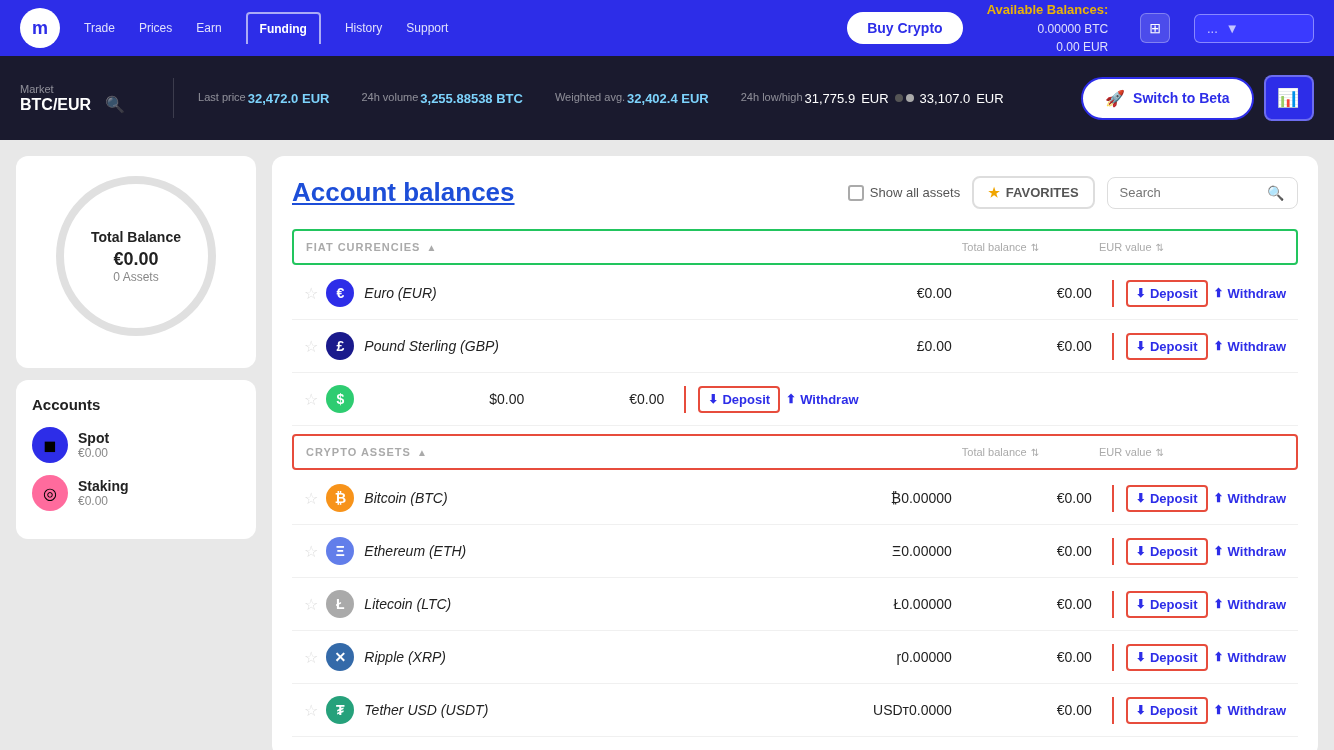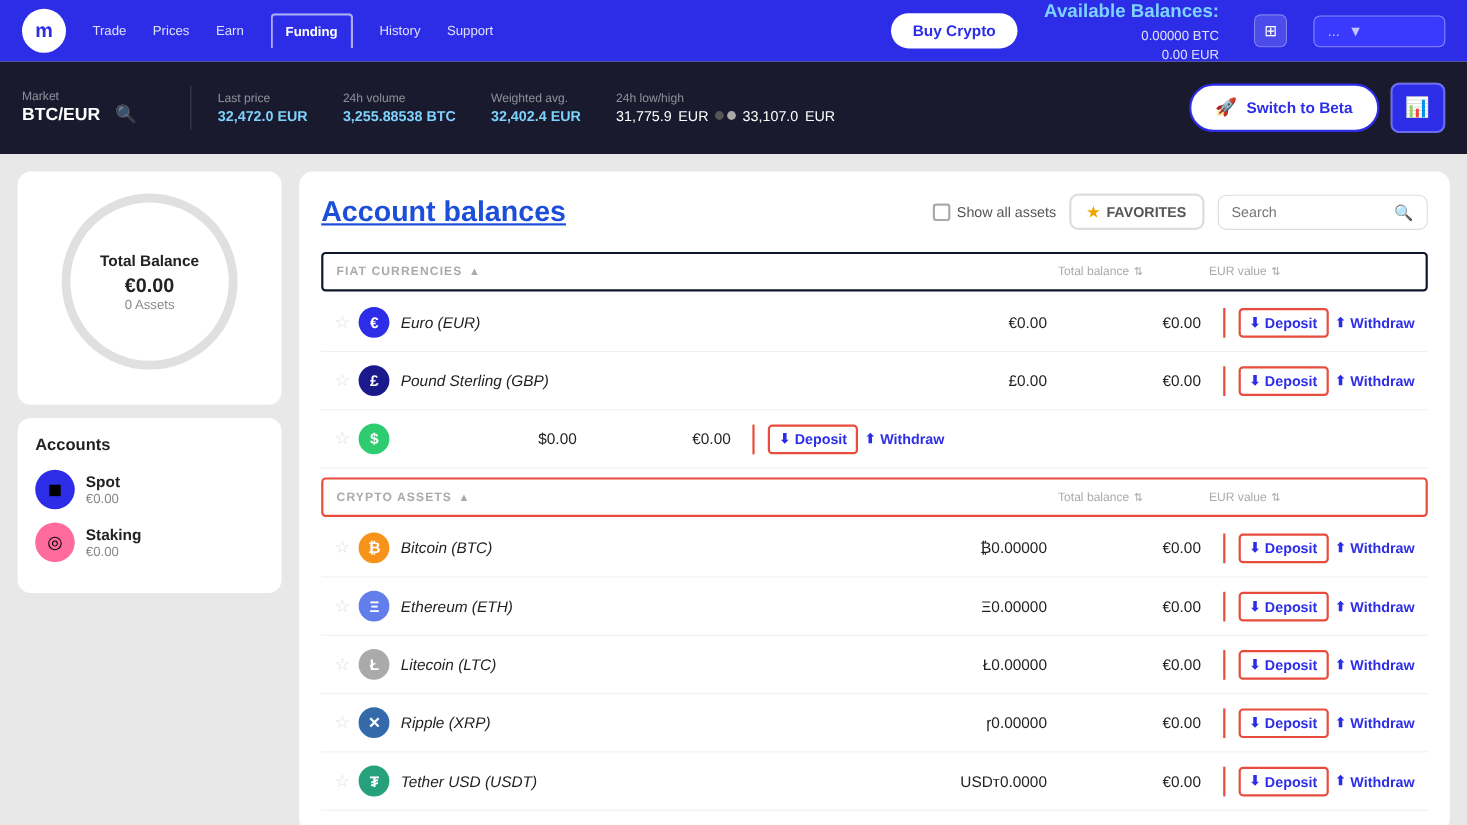--- a/index.html
+++ b/index.html
@@ -6,32 +6,32 @@
     body { font-family: -apple-system, BlinkMacSystemFont, 'Segoe UI', Arial, sans-serif; background: #f0f0f0; font-size: 14px; }
 
     
     .top-nav { background: #2d2de8; display: flex; align-items: center; padding: 0 20px; height: 56px; gap: 24px; }
     .logo { width: 40px; height: 40px; background: white; border-radius: 50%; display: flex; align-items: center; justify-content: center; font-weight: bold; color: #2d2de8; font-size: 18px; }
     .nav-link { color: rgba(255,255,255,0.85); text-decoration: none; font-size: 12px; cursor: pointer; padding: 4px 0; text-align: center; }
     .nav-link.funding { color: white; font-weight: 600; border: 2px solid rgba(255,255,255,0.6); border-bottom: none; padding: 8px 12px; border-radius: 4px 4px 0 0; }
     .nav-spacer { flex: 1; }
     .buy-crypto-btn { background: white; color: #2d2de8; border: none; border-radius: 20px; padding: 8px 20px; font-size: 14px; font-weight: 600; cursor: pointer; }
     .available-balances { text-align: right; color: rgba(255,255,255,0.85); font-size: 12px; line-height: 1.5; }
-    .available-balances strong { color: #7dd3fc; font-size: 17px; }
+    .available-balances strong { color: #eab308; font-size: 13px; }
     .grid-icon { background: rgba(255,255,255,0.15); border: 1px solid rgba(255,255,255,0.3); border-radius: 6px; padding: 6px 8px; color: white; cursor: pointer; margin-left: 8px; }
     .account-dropdown { background: #3a3aff; border: 1px solid rgba(255,255,255,0.4); border-radius: 6px; padding: 6px 12px; color: rgba(255,255,255,0.7); font-size: 13px; cursor: pointer; min-width: 120px; display: flex; align-items: center; gap: 8px; }
 
     
     .market-bar { background: #1a1a2e; color: white; display: flex; align-items: center; padding: 0 20px; height: 84px; gap: 0; }
     .market-section { padding-right: 24px; }
     .market-label { font-size: 11px; color: rgba(255,255,255,0.5); }
     .market-pair { font-size: 16px; font-weight: 700; color: white; }
     .search-icon-market { color: rgba(255,255,255,0.5); cursor: pointer; margin-left: 8px; font-size: 16px; }
     .divider { width: 1px; background: rgba(255,255,255,0.15); height: 40px; margin: 0 24px; }
-    .stat-block { display: flex; flex-direction: column; gap: 2px; padding-right: 32px; }
+    .stat-block { display: flex; flex-direction: row; gap: 2px; padding-right: 32px; }
     .stat-label { font-size: 11px; color: rgba(255,255,255,0.5); }
     .stat-value { font-size: 13px; font-weight: 600; color: #7dd3fc; }
     .price-range { display: flex; align-items: center; gap: 6px; font-size: 13px; }
     .range-dots { display: flex; align-items: center; gap: 3px; }
     .dot-dark { width: 8px; height: 8px; border-radius: 50%; background: #555; }
     .dot-light { width: 8px; height: 8px; border-radius: 50%; background: #aaa; }
     .switch-beta-btn { background: white; border: 2px solid #2d2de8; border-radius: 24px; padding: 10px 22px; font-size: 14px; font-weight: 600; color: #2d2de8; cursor: pointer; display: flex; align-items: center; gap: 8px; margin-left: auto; }
     .chart-icon-btn { background: #2d2de8; border: 2px solid rgba(255,255,255,0.3); border-radius: 8px; padding: 10px 12px; color: white; cursor: pointer; margin-left: 10px; font-size: 18px; }
 
     
@@ -59,21 +59,21 @@
     .page-title { font-size: 26px; font-weight: 700; color: #1d4ed8; flex: 1; text-decoration: underline; }
     .show-all-assets { display: flex; align-items: center; gap: 6px; font-size: 13px; color: #555; cursor: pointer; }
     .show-all-checkbox { width: 16px; height: 16px; border: 2px solid #aaa; border-radius: 3px; }
     .favorites-btn { display: flex; align-items: center; gap: 6px; border: 2px solid #ddd; border-radius: 8px; padding: 7px 14px; font-size: 13px; font-weight: 600; color: #555; cursor: pointer; background: white; }
     .favorites-star { color: #f0a500; }
     .search-box { display: flex; align-items: center; border: 1px solid #ddd; border-radius: 8px; padding: 7px 12px; gap: 8px; min-width: 190px; }
     .search-box input { border: none; outline: none; font-size: 13px; color: #555; width: 140px; background: transparent; }
     .search-icon { color: #888; }
 
     
-    .section-header { display: flex; align-items: center; padding: 10px 12px; border: 2px solid #0f172a; border-radius: 4px; margin-bottom: 2px; }
+    .section-header { display: flex; align-items: center; padding: 10px 12px; border: 2px solid #22c55e; border-radius: 4px; margin-bottom: 2px; }
     .section-title { font-size: 11px; font-weight: 700; color: #aaa; letter-spacing: 1px; flex: 1; display: flex; align-items: center; gap: 6px; }
     .section-col { font-size: 11px; color: #aaa; display: flex; align-items: center; gap: 4px; }
     .sort-arrow { font-size: 10px; color: #aaa; }
     .asset-row { display: flex; align-items: center; padding: 12px 12px; border-bottom: 1px solid #f0f0f0; }
     .star-btn { color: #ddd; cursor: pointer; font-size: 16px; margin-right: 8px; }
     .asset-icon { width: 28px; height: 28px; border-radius: 50%; display: flex; align-items: center; justify-content: center; font-size: 14px; font-weight: bold; color: white; margin-right: 10px; }
     .asset-name { flex: 1; font-size: 14px; color: #222; font-style: italic; }
     .asset-balance { width: 180px; text-align: right; font-size: 14px; color: #222; padding-right: 20px; }
     .asset-eur { width: 140px; text-align: right; font-size: 14px; color: #222; padding-right: 20px; }
     .asset-actions { display: flex; align-items: center; gap: 6px; border-left: 2px solid #e74c3c; padding-left: 12px; }

